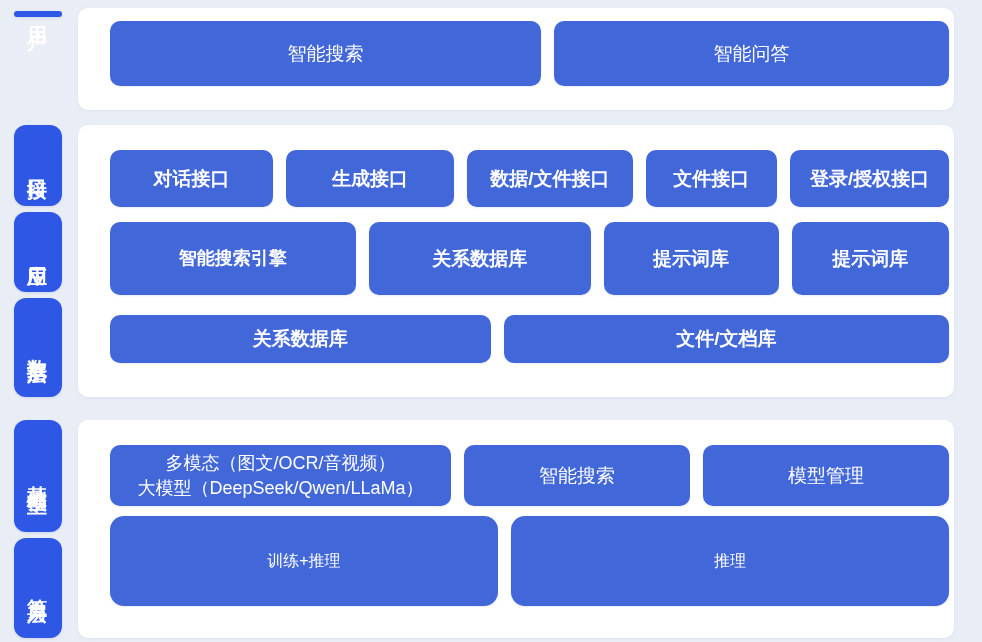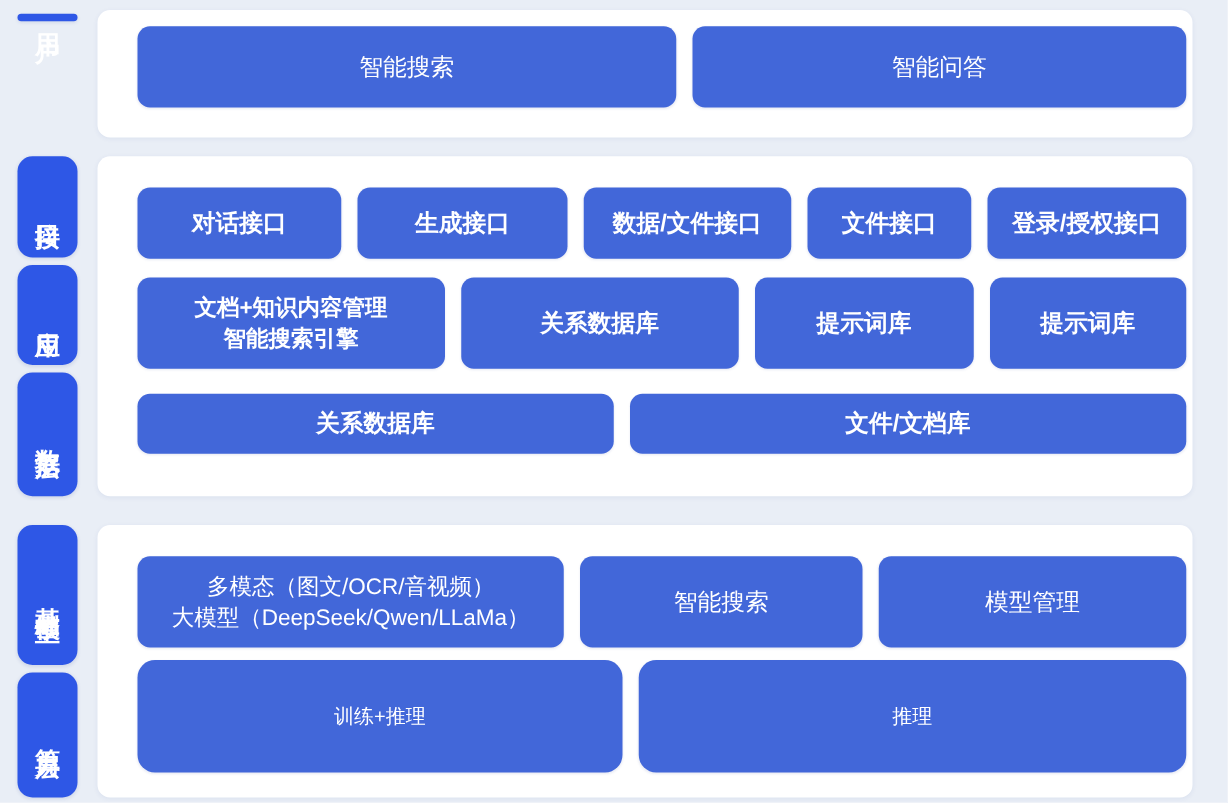--- a/index.html
+++ b/index.html
@@ -58,21 +58,21 @@
   }
   #panel-user   { padding: 13px 5px 24px 32px; }
   #panel-middle { padding: 25px 5px 26px 32px; font-weight: bold; }
   #panel-bottom { padding: 25px 5px 20px 32px; }
 
   .row { display: flex; gap: 13px; }
   #panel-user .row { flex: 1; }
   .row-interface { height: 57px; margin-bottom: 15px; }
   .row-application { height: 73px; margin-bottom: 20px; }
   .row-data { height: 48px; }
-  .row-model { height: 73px; margin-bottom: 10px; }
+  .row-model { height: 61px; margin-bottom: 10px; }
   .row-compute { height: 90px; }
 
   .btn {
     background: #4267d9;
     border-radius: 10px;
     color: #ffffff;
     font-size: 19px;
     display: flex;
     align-items: center;
     justify-content: center;
@@ -114,21 +114,20 @@
     <div class="panel" id="panel-middle">
       <div class="row row-interface">
         <div class="btn" style="flex-grow:1.24">对话接口</div>
         <div class="btn" style="flex-grow:1.28">生成接口</div>
         <div class="btn" style="flex-grow:1.26">数据/文件接口</div>
         <div class="btn" style="flex-grow:1.0">文件接口</div>
         <div class="btn" style="flex-grow:1.21">登录/授权接口</div>
       </div>
       <div class="row row-application">
         <div class="btn two-line" style="flex-grow:1.56">
-          <span>文档+知识内容管理</span>
           <span>智能搜索引擎</span>
         </div>
         <div class="btn" style="flex-grow:1.41">关系数据库</div>
         <div class="btn" style="flex-grow:1.11">提示词库</div>
         <div class="btn" style="flex-grow:1.0">提示词库</div>
       </div>
       <div class="row row-data">
         <div class="btn" style="flex-grow:1.0">关系数据库</div>
         <div class="btn" style="flex-grow:1.17">文件/文档库</div>
       </div>

